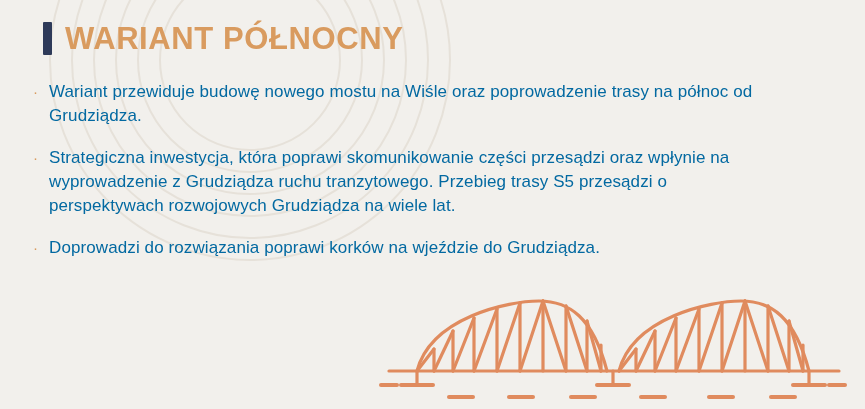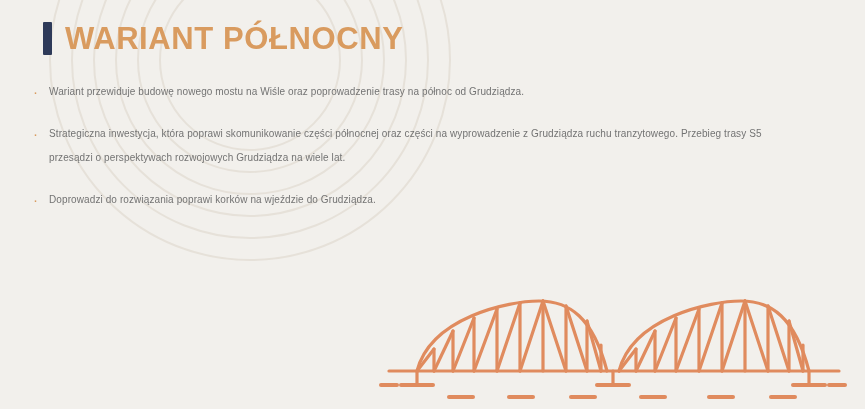--- a/index.html
+++ b/index.html
@@ -69,23 +69,23 @@
     flex: 0 0 auto;
     width: 16px;
     font-size: 15px;
     line-height: 24px;
     color: #d99b5f;
     text-align: left;
     padding-left: 3px;
   }
   .bullet-text {
     flex: 1 1 auto;
-    font-size: 10px;
+    font-size: 17px;
     line-height: 24px;
-    color: #737373;
+    color: #0369a1;
     letter-spacing: 0.1px;
   }
 
   
   .bridge {
     position: absolute;
     right: 16px;
     bottom: 6px;
     width: 470px;
     height: 130px;
@@ -117,21 +117,21 @@
 
   <div class="bullets">
 
     <div class="bullet">
       <div class="bullet-dot">·</div>
       <div class="bullet-text">Wariant przewiduje budowę nowego mostu na Wiśle oraz poprowadzenie trasy na północ od Grudziądza.</div>
     </div>
 
     <div class="bullet">
       <div class="bullet-dot">·</div>
-      <div class="bullet-text">Strategiczna inwestycja, która poprawi skomunikowanie części północnej oraz części na wyprowadzenie z Grudziądza ruchu tranzytowego. Przebieg trasy S5 przesądzi o perspektywach rozwojowych Grudziądza na wiele lat.</div>
+      <div class="bullet-text">Strategiczna inwestycja, która poprawi skomunikowanie części przesądzi oraz wpłynie na wyprowadzenie z Grudziądza ruchu tranzytowego. Przebieg trasy S5 przesądzi o perspektywach rozwojowych Grudziądza na wiele lat.</div>
     </div>
 
     <div class="bullet">
       <div class="bullet-dot">·</div>
       <div class="bullet-text">Doprowadzi do rozwiązania poprawi korków na wjeździe do Grudziądza.</div>
     </div>
 
   </div>
 
   <div class="bridge">

